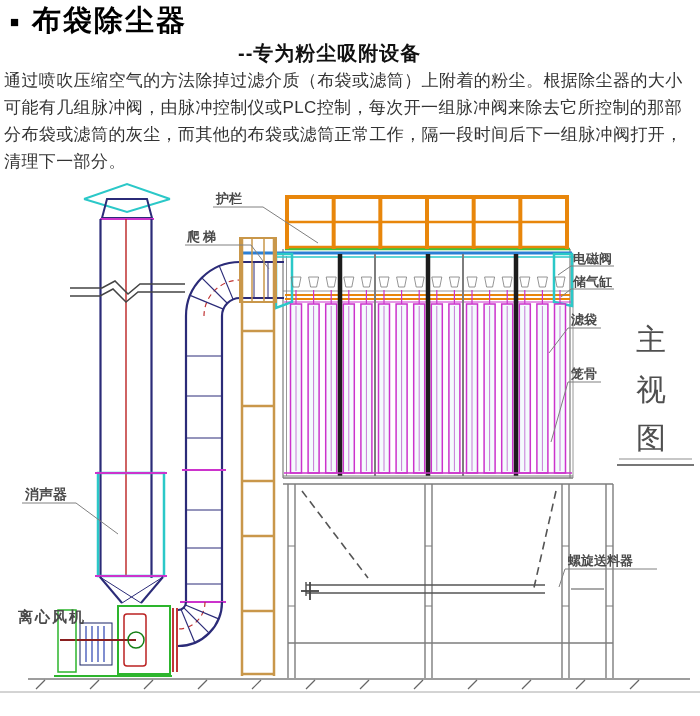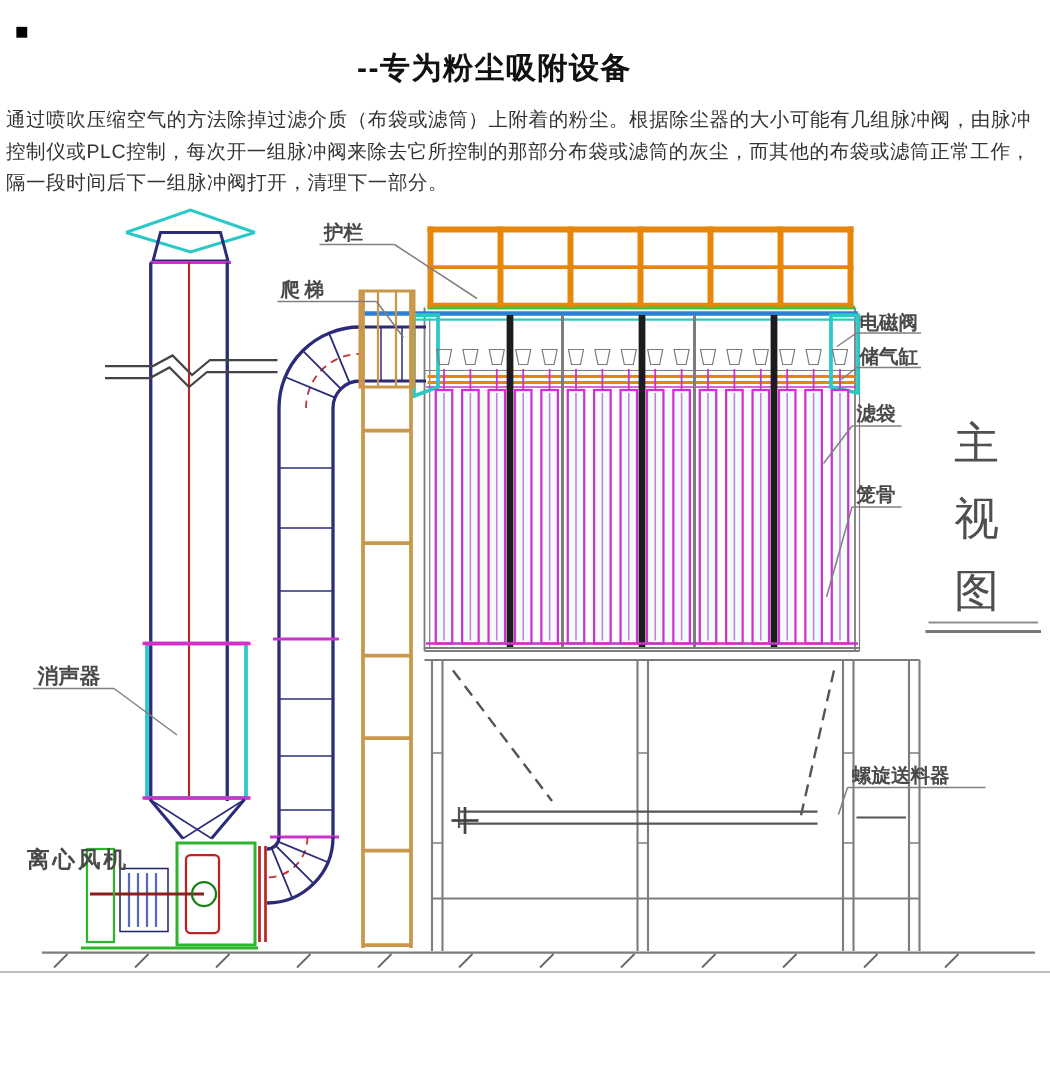--- a/index.html
+++ b/index.html
@@ -8,21 +8,21 @@
     --c-gray:#7d7d7d; --c-label:#4a4a4a;
   }
   html,body{margin:0;padding:0}
   body{width:700px;height:716px;background:#fff;overflow:hidden;position:relative;
        font-family:"Liberation Sans",sans-serif}
   .header{padding:5px 0 0 10px}
   .title-row{display:flex;align-items:flex-start}
   .bullet{font-size:15px;line-height:1;margin-top:9px;color:#000}
   .title{font-size:29px;font-weight:bold;letter-spacing:2px;color:#000;margin-left:13px;line-height:1.1}
   .subtitle{font-size:20px;font-weight:bold;color:#111;padding-left:228px;margin-top:3px;letter-spacing:1px}
-  .intro{font-size:13px;line-height:1.6;color:#333;padding:0 4px;margin-top:11px;letter-spacing:0.4px}
+  .intro{font-size:17px;line-height:1.6;color:#333;padding:0 4px;letter-spacing:0.4px}
   svg{display:block}
   svg *{fill:none;stroke-linecap:butt}
   .orange{stroke:var(--c-orange)} .tan{stroke:var(--c-tan)} .cyan{stroke:var(--c-cyan)}
   .magenta{stroke:var(--c-magenta)} .navy{stroke:var(--c-navy)} .red{stroke:var(--c-red)}
   .green{stroke:var(--c-green)} .blackln{stroke:var(--c-black)} .gray{stroke:var(--c-gray)}
   .blue{stroke:#2b7fd4} .greenln{stroke:#3cc43c}
   .lbl{fill:var(--c-label);font:600 13px "Liberation Sans",sans-serif;stroke:none}
   .lbl14{fill:var(--c-label);font:600 14px "Liberation Sans",sans-serif;stroke:none}
   .lbl15{fill:var(--c-label);font:600 15px "Liberation Sans",sans-serif;stroke:none}
   .viewchar{fill:#4f4f4f;font:500 30px "DejaVu Serif","Liberation Serif",serif;stroke:none}
@@ -30,20 +30,21 @@
   .dash{stroke:#555;stroke-width:1.6;stroke-dasharray:8 5}
   .reddash{stroke:#c03333;stroke-width:1.2;stroke-dasharray:5 4}
   .bagfill{fill:#f4fbfd}
 </style>
 </head>
 <body>
 
 <div class="header">
   <div class="title-row">
     <span class="bullet">■</span>
+    <span class="title">布袋除尘器</span>
   </div>
   <div class="subtitle">--专为粉尘吸附设备</div>
 </div>
 
 <div class="intro">通过喷吹压缩空气的方法除掉过滤介质（布袋或滤筒）上附着的粉尘。根据除尘器的大小可能有几组脉冲阀，由脉冲控制仪或PLC控制，每次开一组脉冲阀来除去它所控制的那部分布袋或滤筒的灰尘，而其他的布袋或滤筒正常工作，隔一段时间后下一组脉冲阀打开，清理下一部分。</div>
 
 <svg id="diagram" width="700" height="526" viewBox="0 190 700 526">
   <defs>
     <pattern id="hatch" width="7" height="7" patternUnits="userSpaceOnUse">
       <path d="M0,7 L7,0 M0,0 L7,7" stroke="#49cfcf" stroke-width="0.9"></path>

